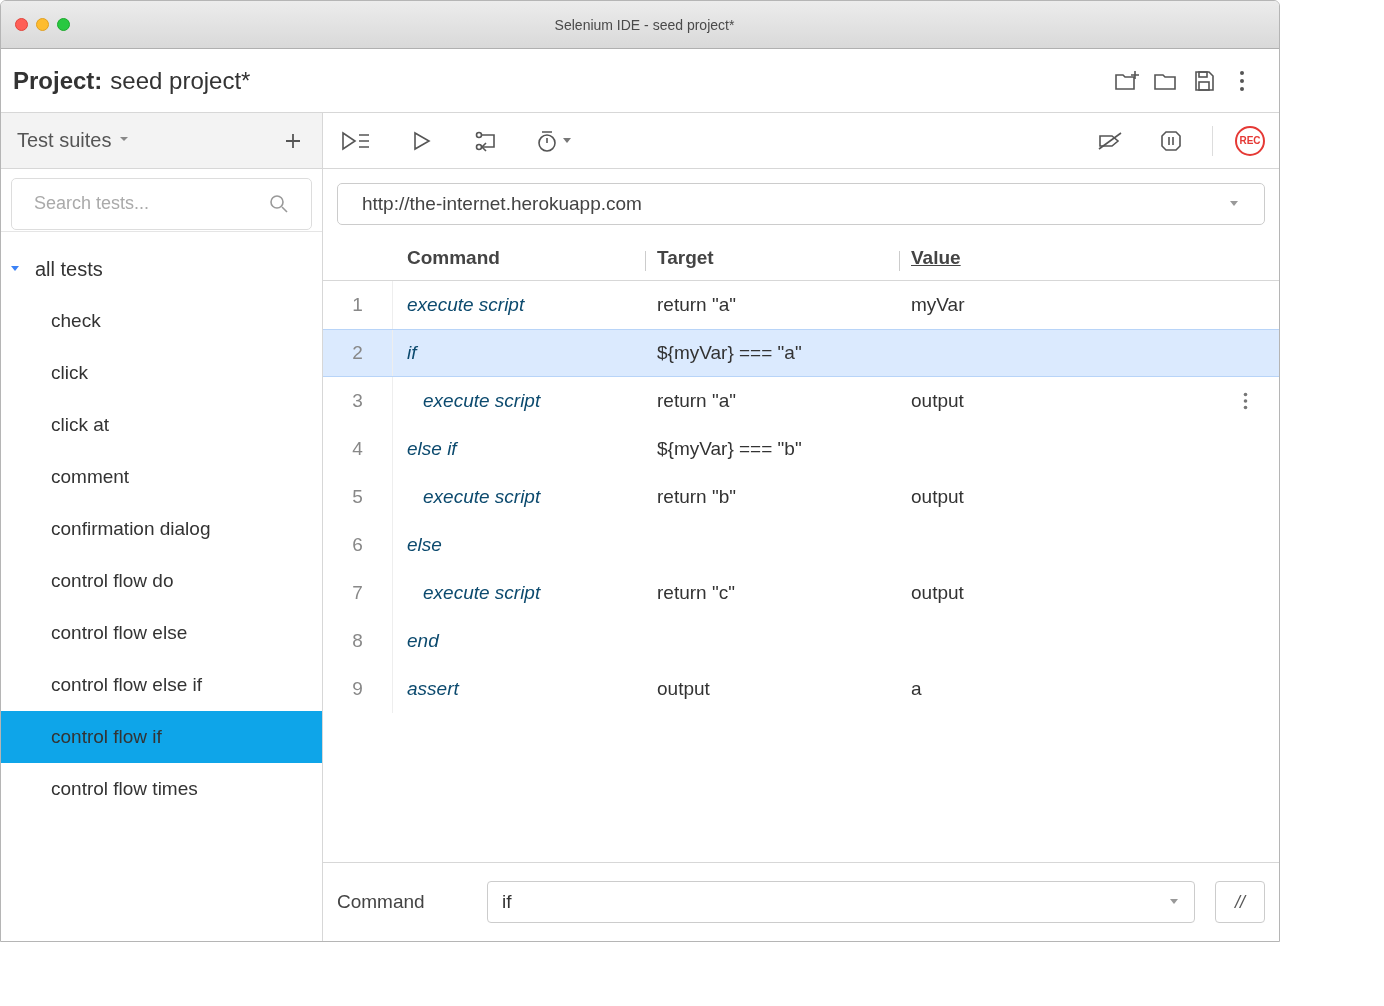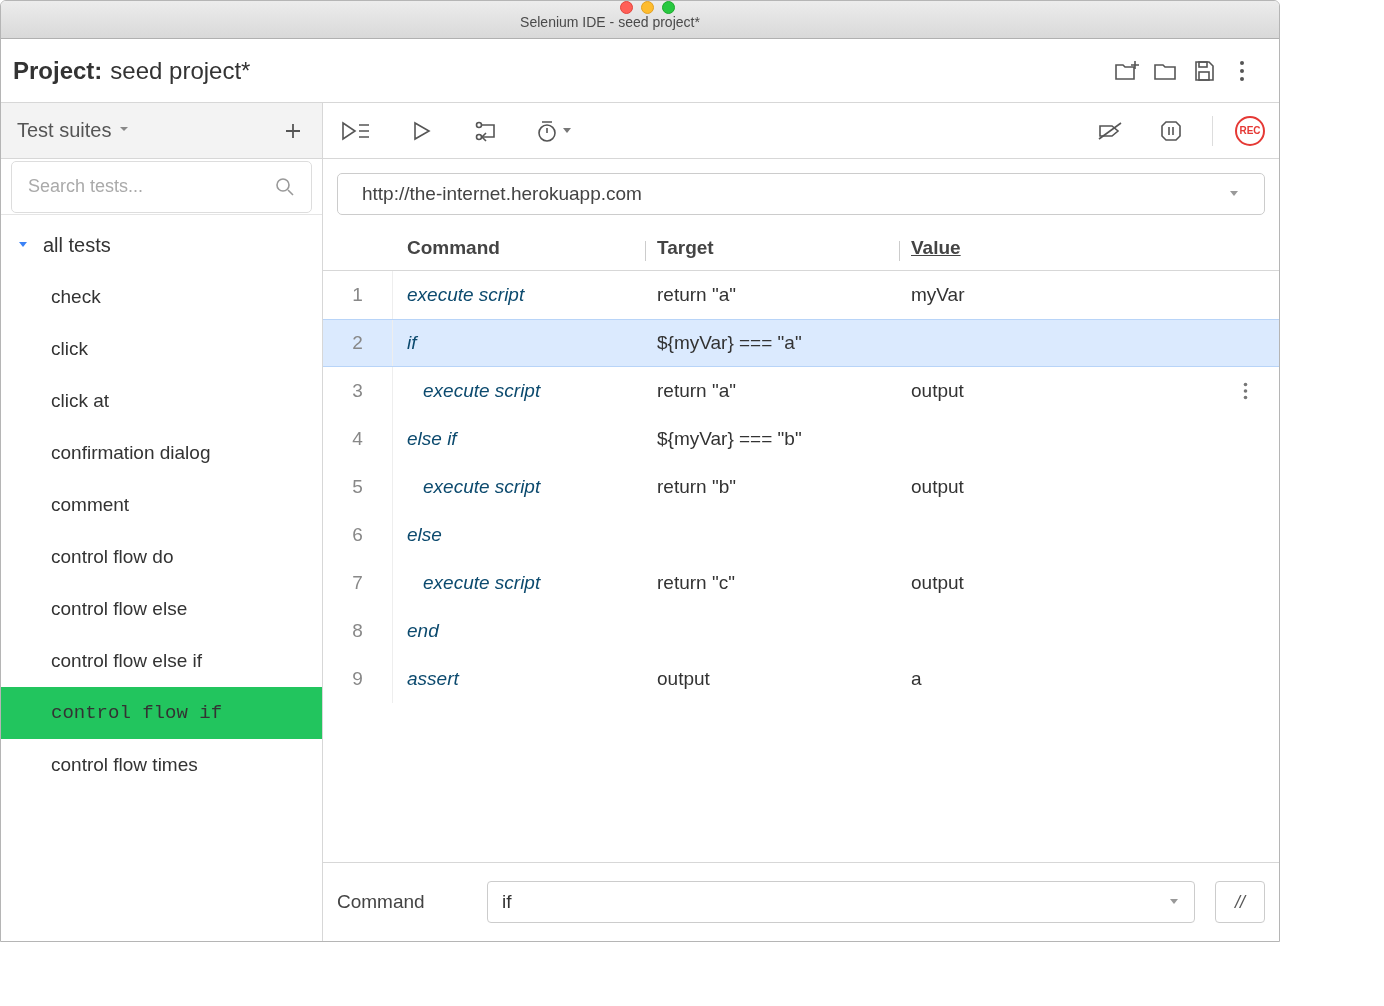--- a/index.html
+++ b/index.html
@@ -1,45 +1,45 @@
 <!DOCTYPE html>
 <html><head>
 <meta charset="utf-8">
 <style>
 * { margin:0; padding:0; box-sizing:border-box; }
 body { font-family:-apple-system,BlinkMacSystemFont,"Segoe UI",Helvetica,Arial,sans-serif; background:#fff; color:#333; overflow:hidden; }
 .window { width:1280px; height:942px; display:flex; flex-direction:column; border:1px solid #b5b5b5; border-radius:6px 6px 0 0; overflow:hidden; background:#fff; }
-.titlebar { height:38px; background:linear-gradient(#ececec,#d9d9d9); border-bottom:1px solid #b0b0b0; display:flex; align-items:center;flex-direction:column; }
+.titlebar { height:48px; background:linear-gradient(#ececec,#d9d9d9); border-bottom:1px solid #b0b0b0; display:flex; align-items:center; }
 .traffic { display:flex; gap:8px; padding-left:14px; }
 .tl { width:13px; height:13px; border-radius:50%; }
 .tl.r { background:#ff5f57; border:.5px solid #e1453c; }
 .tl.y { background:#febc2e; border:.5px solid #e0a022; }
 .tl.g { background:#28c840; border:.5px solid #1ba92c; }
 .titlebar .title { flex:1; text-align:center; font-size:14px; color:#4a4a4a; padding-right:60px; }
 .projectbar { height:64px; display:flex; align-items:center; padding:0 18px 0 12px; border-bottom:1px solid #d7d7d7; }
 .projectbar .label { font-size:24px; font-weight:700; }
 .projectbar .name { font-size:24px; font-weight:400; margin-left:8px; }
 .projectbar .spacer { flex:1; }
 .iconbtn { width:38px; height:38px; display:flex; align-items:center; justify-content:center; color:#555; cursor:pointer; border-radius:4px; }
 .body { flex:1; display:flex; min-height:0; }
-.sidebar { width:322px; border-right:1px solid #d7d7d7; display:flex; flex-direction:column; }
+.sidebar { width:322px; border-right:1px solid #d7d7d7; display:flex; flex-direction:column;gap:7px; }
 .sidehead { height:56px; background:#f3f3f3; border-bottom:1px solid #d7d7d7; display:flex; align-items:center; padding:0 10px 0 16px; }
 .sidehead .lbl { font-size:20px; color:#555; }
 .sidehead .chev { width:18px; height:18px; margin-left:6px; color:#888; }
 .sidehead .sp { flex:1 }
 .searchwrap { height:56px; border-bottom:1px solid #e5e5e5; display:flex; align-items:center; padding:0 10px; }
-.searchbox { flex:1; height:52px; border:1px solid #ddd; border-radius:5px; display:flex; align-items:center; padding:0 16px; }
+.searchbox { flex:1; height:52px; border:1px solid #ddd; border-radius:5px; display:flex; align-items:center; padding:0 22px; }
 .searchbox input { flex:1; border:0; outline:0; font-size:18px; color:#333; background:transparent; }
 .searchbox input::placeholder { color:#aaa; }
 .tree { flex:1; overflow:auto; padding-top:4px; }
-.treerow { height:52px; display:flex; align-items:center; padding-left:16px; font-size:20px; color:#333; cursor:pointer; }
+.treerow { height:52px; display:flex; align-items:center; padding-left:8px; font-size:20px; color:#333; cursor:pointer; }
 .treerow.suite { font-weight:400; }
 .treerow.suite .caret { color:#3b82f6; width:16px; }
 .treerow.test { padding-left:50px; font-size:19px; }
-.treerow.sel { background:#22c55e;font-family:Liberation Mono, monospace; }
+.treerow.sel { background:#0ea5e9; }
 .main { flex:1; display:flex; flex-direction:column; min-width:0; }
 .toolbar { height:56px; border-bottom:1px solid #d7d7d7; display:flex; align-items:center; padding:0 14px; gap:28px; }
 .tbgroup { display:flex; gap:28px; align-items:center; }
 .tbright { margin-left:auto; display:flex; gap:22px; align-items:center; }
 .recbtn { width:30px; height:30px; border:2px solid #e53935; border-radius:50%; color:#e53935; display:flex; align-items:center; justify-content:center; font-size:10px; font-weight:700; }
 .vdiv { width:1px; height:30px; background:#ddd; }
 .urlwrap { padding:14px 14px 10px 14px; }
 .urlbox { height:42px; border:1px solid #ccc; border-radius:5px; display:flex; align-items:center; padding:0 24px; font-size:19px; color:#444; }
 .urlbox .dd { margin-left:auto; color:#999; }
 .thead { height:46px; display:flex; align-items:center; padding-left:14px; font-size:19px; font-weight:600; color:#444; border-bottom:1px solid #d7d7d7; }
@@ -147,22 +147,22 @@
             <svg width="12" height="12" viewBox="0 0 12 12" fill="currentColor">
                 <path d="M2 3 L6 8 L10 3 Z"></path>
               </svg>
           </span>
           <span style="margin-left:10px">all tests</span>
         </div>
         <div id="tests-container">
             <div class="treerow test">check</div>
             <div class="treerow test">click</div>
             <div class="treerow test">click at</div>
+            <div class="treerow test">comment</div>
             <div class="treerow test">confirmation dialog</div>
-            <div class="treerow test">comment</div>
             <div class="treerow test">control flow do</div>
             <div class="treerow test">control flow else</div>
             <div class="treerow test">control flow else if</div>
             <div class="treerow test sel">control flow if</div>
             <div class="treerow test">control flow times</div>
           </div>
       </div>
     </div>
 
     <div class="main">

